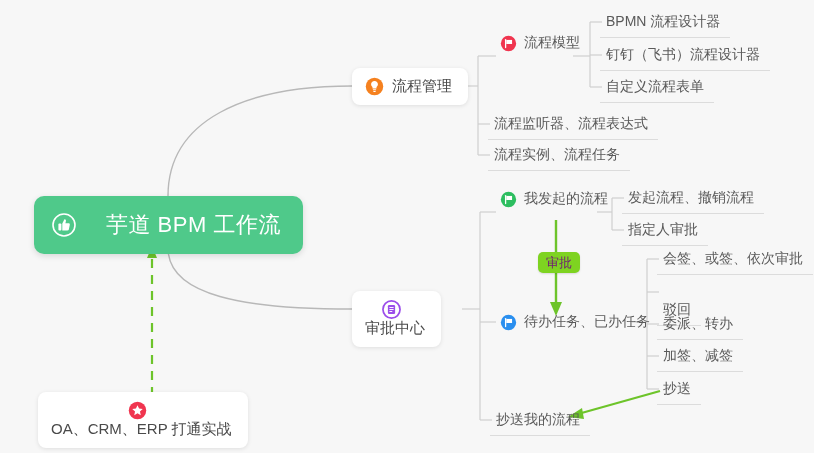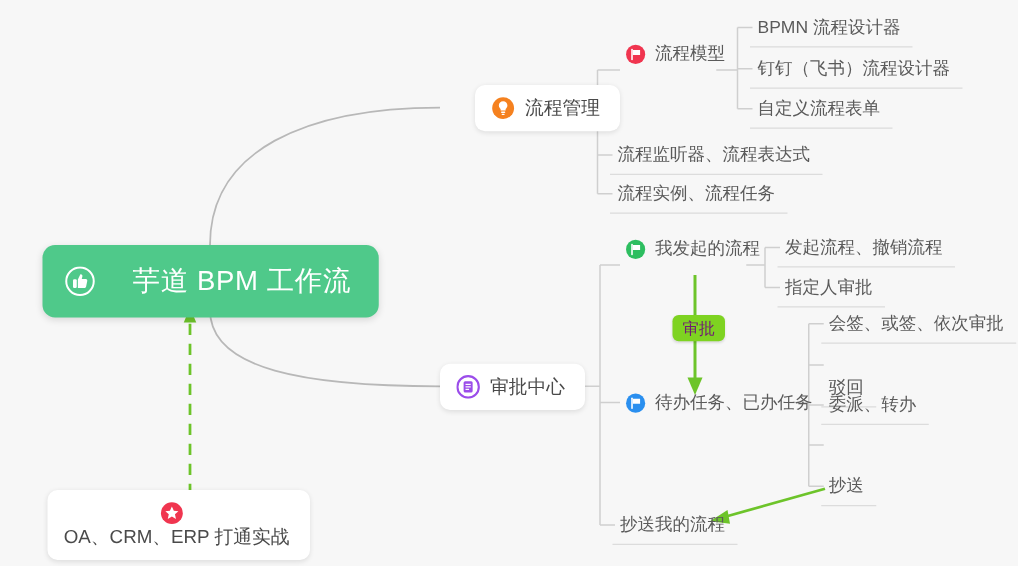--- a/index.html
+++ b/index.html
@@ -131,21 +131,21 @@
   <div class="node card" style="left:38px;top:392px;flex-direction:column;">
     <span class="ic">
       <svg width="19" height="19" viewBox="0 0 20 20">
         <circle cx="10" cy="10" r="9.2" fill="#f0354f"></circle>
         <path d="M10 4.4 L11.65 8.0 L15.5 8.35 L12.6 11.0 L13.45 14.9 L10 12.85 L6.55 14.9 L7.4 11.0 L4.5 8.35 L8.35 8.0 Z" fill="#ffffff"></path>
       </svg>
     </span>
     <span>OA、CRM、ERP 打通实战</span>
   </div>
 
-  <div class="node card" style="left:352px;top:68px;margin-left:28px;">
+  <div class="node card" style="left:352px;top:68px;">
     <span class="ic">
       <svg width="19" height="19" viewBox="0 0 20 20">
         <circle cx="10" cy="10" r="9.2" fill="#f5811f"></circle>
         <path d="M10 4.2 C12.1 4.2 13.6 5.8 13.6 7.7 C13.6 9.1 12.7 9.9 12.1 10.8 L12.1 12.0 L7.9 12.0 L7.9 10.8 C7.3 9.9 6.4 9.1 6.4 7.7 C6.4 5.8 7.9 4.2 10 4.2 Z" fill="#ffffff"></path>
         <rect x="8.2" y="12.8" width="3.6" height="1.25" rx="0.6" fill="#ffffff"></rect>
         <rect x="8.7" y="14.7" width="2.6" height="1.1" rx="0.55" fill="#ffffff"></rect>
       </svg>
     </span>
     <span>流程管理</span>
   </div>
@@ -171,21 +171,21 @@
     <span>自定义流程表单</span>
   </div>
 
   <div class="node item" style="left:488px;top:111px;">
     <span>流程监听器、流程表达式</span>
   </div>
   <div class="node item" style="left:488px;top:142px;">
     <span>流程实例、流程任务</span>
   </div>
 
-  <div class="node card" style="left:352px;top:291px;">
+  <div class="node card" style="left:352px;top:291px;flex-direction:column;">
     <span class="ic">
       <svg width="19" height="19" viewBox="0 0 20 20">
         <circle cx="10" cy="10" r="9" fill="none" stroke="#9b4dea" stroke-width="1.8"></circle>
         <rect x="6.2" y="5.2" width="7.6" height="9.6" rx="1.3" fill="#9b4dea"></rect>
         <rect x="7.8" y="7.4" width="4.4" height="1" fill="#ffffff"></rect>
         <rect x="7.8" y="9.5" width="4.4" height="1" fill="#ffffff"></rect>
         <rect x="7.8" y="11.6" width="3" height="1" fill="#ffffff"></rect>
       </svg>
     </span>
     <span>审批中心</span>
@@ -226,20 +226,23 @@
 
   <div class="node item" style="left:657px;top:246px;">
     <span>会签、或签、依次审批</span>
   </div>
   <div class="node item" style="left:657px;top:297px;">
     <span>驳回</span>
   </div>
   <div class="node item" style="left:657px;top:311px;">
     <span>委派、转办</span>
   </div>
+  <div class="node item" style="left:657px;top:343px;">
+    <span>加签、减签</span>
+  </div>
   <div class="node item" style="left:657px;top:376px;">
     <span>抄送</span>
   </div>
 
   <div class="node item" style="left:490px;top:407px;">
     <span>抄送我的流程</span>
   </div>
 
 </div>
 

